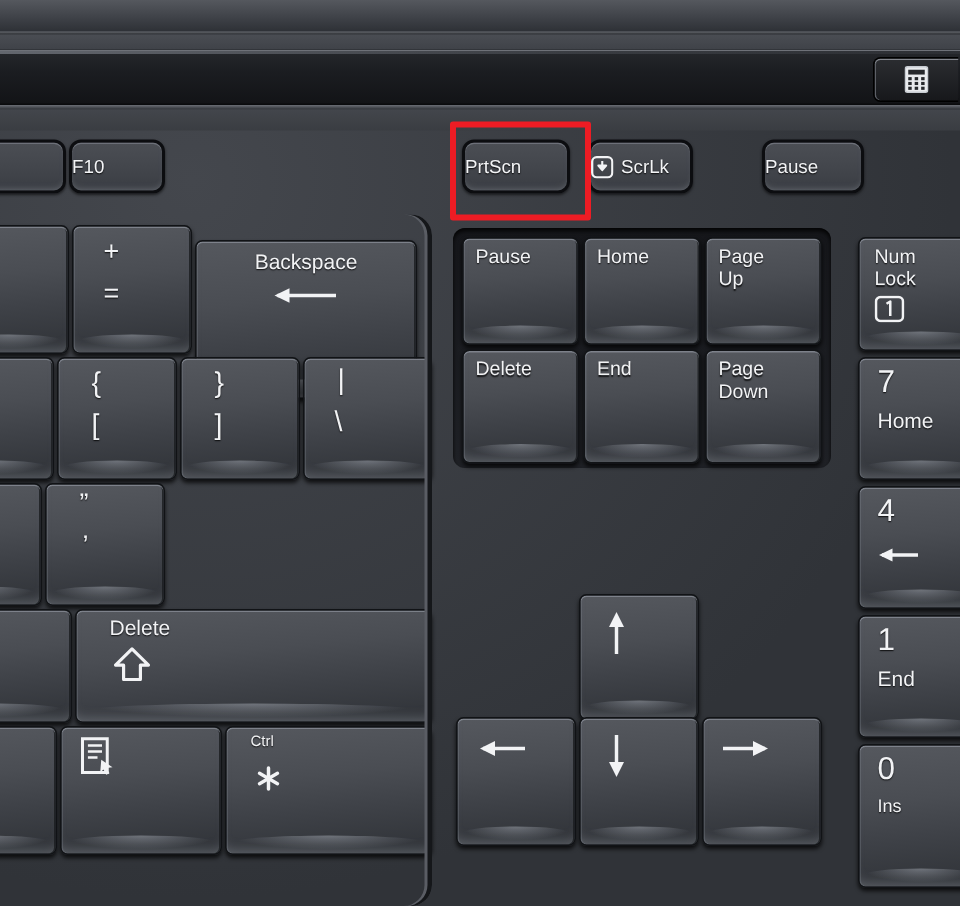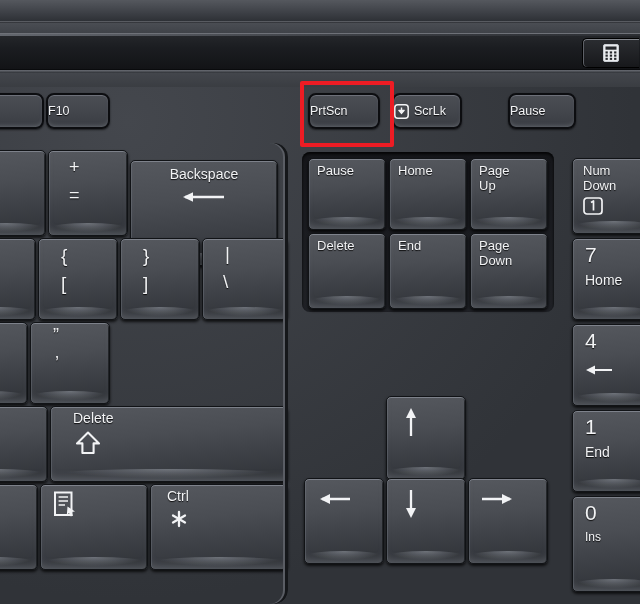--- a/index.html
+++ b/index.html
@@ -204,21 +204,21 @@
           <path d="M5.6 6 H15"></path>
             <path d="M5.6 10 H15"></path>
             <path d="M5.6 14 H12"></path>
         </g>
         <path d="M14.5 15.5 L22 20.5 L18 21 L20 24.5 L17.8 25.5 L16 22 L13.8 24 Z" fill="#f2f3f5"></path>
       </svg>
     </span>
   </div>
 
   <div class="key" style="left:150px;top:484px;width:138px;height:86px;">
-    <span class="lbl" style="left:16px;top:4px;font-size:14px;">Ctrl</span>
+    <span class="lbl" style="left:16px;top:4px;font-size:10px;">Ctrl</span>
     <span style="position:absolute;left:18px;top:24px;">
       <svg width="20" height="20" viewBox="0 0 20 20" aria-hidden="true">
         <g stroke="#f2f3f5" stroke-width="2.3" stroke-linecap="round">
           <path d="M10 3 V17"></path>
             <path d="M4 6.5 L16 13.5"></path>
             <path d="M16 6.5 L4 13.5"></path>
         </g>
       </svg>
     </span>
   </div>
@@ -277,21 +277,21 @@
     <span style="position:absolute;left:12px;top:12px;">
       <svg width="32" height="16" viewBox="0 0 32 16" aria-hidden="true">
         <path d="M1 8 H29" stroke="#f2f3f5" stroke-width="2.3"></path>
         <path d="M31 8 L21 3 L21 13 Z" fill="#f2f3f5"></path>
       </svg>
     </span>
   </div>
 
   <div class="key" style="left:572px;top:158px;width:84px;height:76px;">
     <span class="lbl" style="left:10px;top:5px;font-size:13px;">Num
-Down</span>
+Lock</span>
     <span style="position:absolute;left:10px;top:38px;">
       <svg width="20" height="18" viewBox="0 0 20 18" aria-hidden="true">
         <rect x="1" y="1" width="18" height="16" rx="3" fill="none" stroke="#f2f3f5" stroke-width="1.7"></rect>
         <path d="M8 5.5 L10.5 4 V13.6" stroke="#f2f3f5" stroke-width="1.7" fill="none" stroke-linejoin="round"></path>
       </svg>
     </span>
   </div>
 
   <div class="key" style="left:572px;top:238px;width:84px;height:82px;">
     <span class="lbl" style="left:12px;top:4px;font-size:21px;">7</span>

